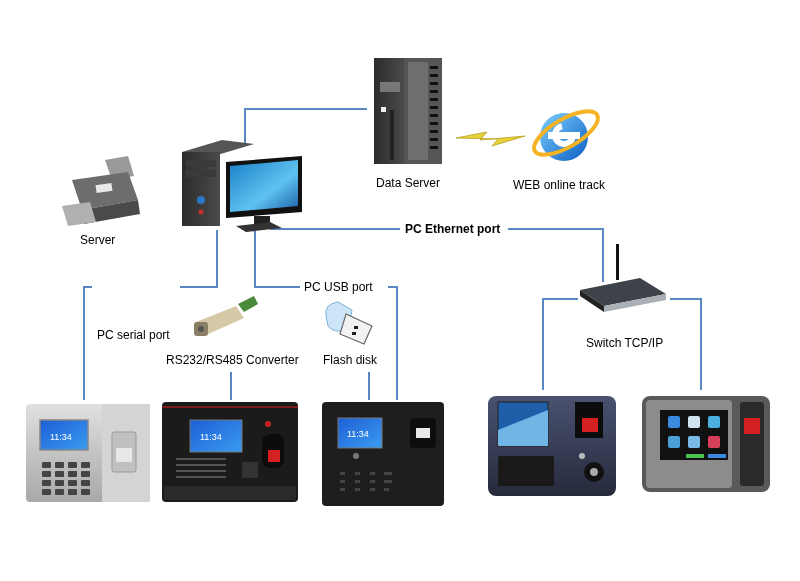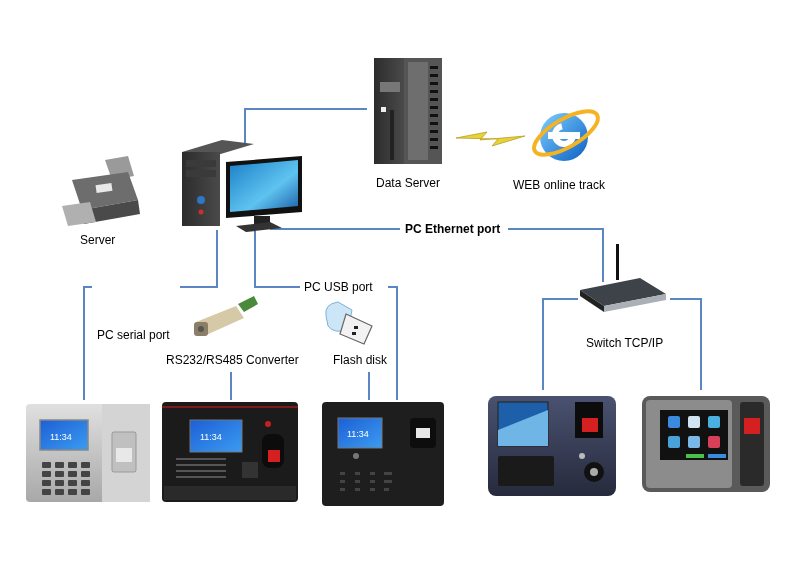--- a/index.html
+++ b/index.html
@@ -225,14 +225,14 @@
   </g>
 </svg>
 
 <div class="lbl plain" style="left:374px; top:176px;">Data Server</div>
 <div class="lbl plain" style="left:511px; top:178px;">WEB online track</div>
 <div class="lbl plain" style="left:78px; top:233px;">Server</div>
 <div class="lbl" style="left:95px; top:280px;margin-top:48px;">PC serial port</div>
 <div class="lbl" style="left:302px; top:280px;text-align:center;">PC USB port</div>
 <div class="lbl" style="left:403px; top:222px;font-weight:bold;">PC Ethernet port</div>
 <div class="lbl plain" style="left:140px; top:353px;margin-left:24px;">RS232/RS485 Converter</div>
-<div class="lbl plain" style="left:331px; top:353px;">Flash disk</div>
+<div class="lbl plain" style="left:321px; top:353px;">Flash disk</div>
 <div class="lbl plain" style="left:584px; top:336px;">Switch TCP/IP</div>
 
 </body></html>

